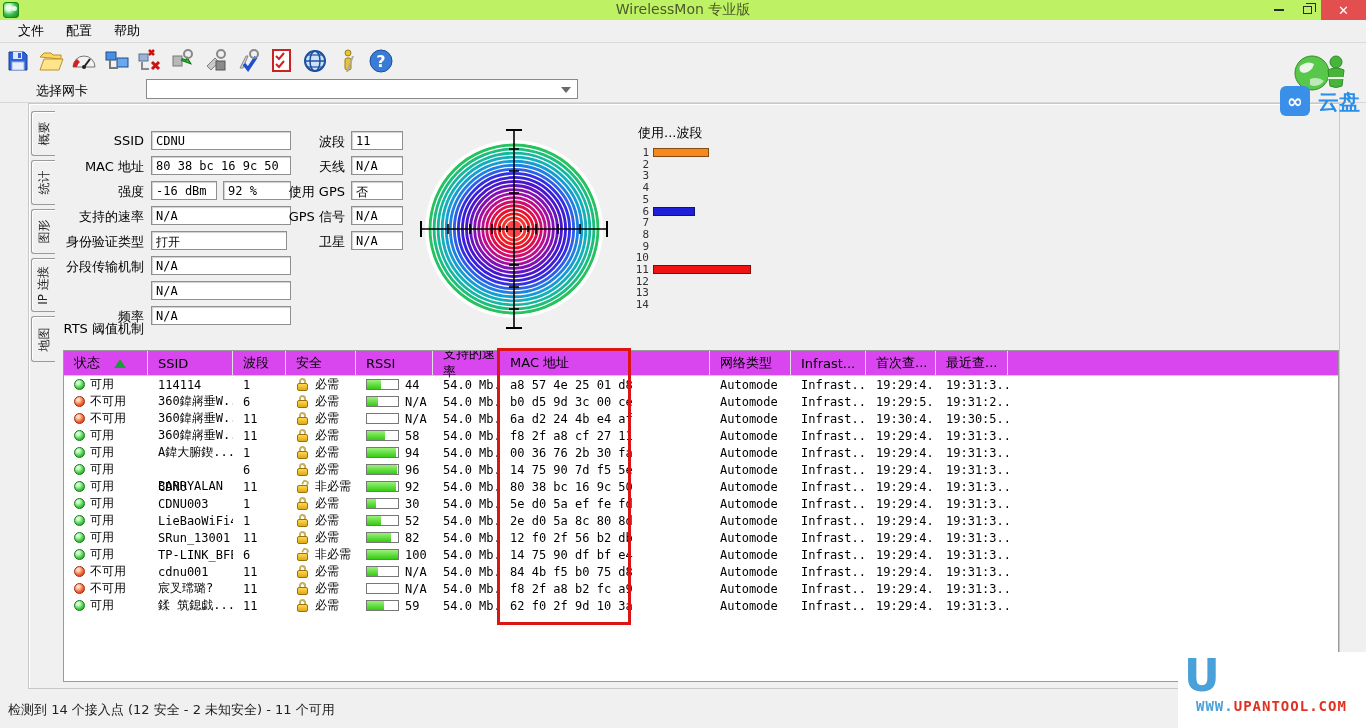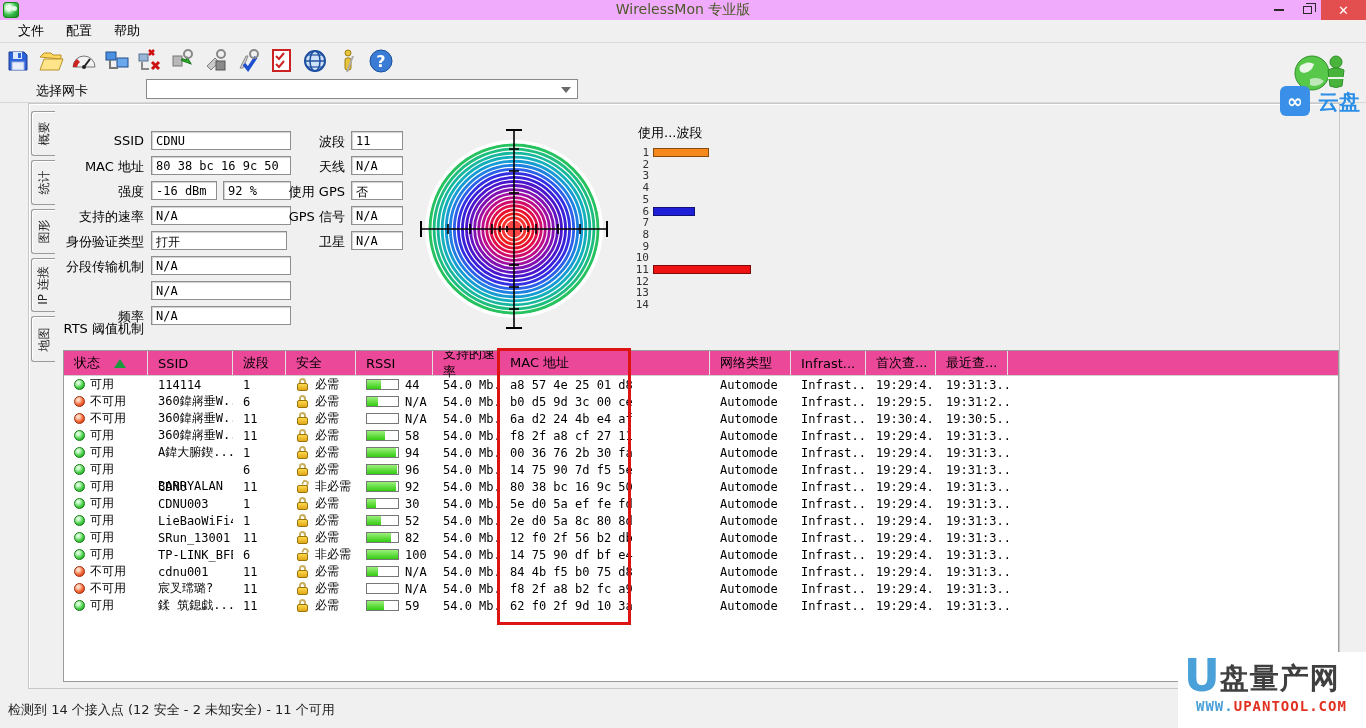--- a/index.html
+++ b/index.html
@@ -1,20 +1,20 @@
 <!DOCTYPE html>
 <html><head>
 <meta charset="utf-8">
 <style>
   * { margin:0; padding:0; box-sizing:border-box; }
   html,body { width:1366px; height:728px; overflow:hidden; }
   body { font-family:"DejaVu Sans","Liberation Sans",sans-serif; background:#f0f0f0; position:relative; font-size:13px; color:#000; }
 
   
-  .titlebar { position:absolute; left:0; top:0; width:1366px; height:20px; background:#f0abfc; display:flex; align-items:center; }
+  .titlebar { position:absolute; left:0; top:0; width:1366px; height:20px; background:#bef264; display:flex; align-items:center; }
   .app-icon { position:absolute; left:3px; top:2px; width:16px; height:16px; border-radius:3px;
               background:radial-gradient(circle at 35% 35%, #eaffea 0 20%, #39c04a 55%, #1d7a2a 100%); border:1px solid #128a12;}
   .app-icon::after{ content:""; position:absolute; left:8px; top:3px; width:5px; height:5px; border-radius:50%; background:#fff; opacity:.8;}
   .title-text { width:100%; text-align:center; color:#4c5a28; font-size:14px; }
   .win-btn { position:absolute; top:0; height:20px; display:flex; align-items:center; justify-content:center; cursor:default; }
   .btn-min { left:1265px; width:28px; } .btn-min i{ display:block; width:10px; height:2px; background:#2a2a2a;}
   .btn-max { left:1293px; width:28px; }
   .btn-max i{ display:block; width:9px; height:8px; border:1.5px solid #2a2a2a; background:transparent; position:relative;}
   .btn-max i::before{ content:""; position:absolute; left:2px; top:-4px; width:9px; height:8px; border:1.5px solid #2a2a2a; border-bottom:none; border-left:none;}
   .btn-close { left:1321px; width:45px; background:#e34f4f; color:#fff; font-size:13px; font-weight:bold; }
@@ -40,21 +40,21 @@
   .f-label { position:absolute; font-size:13px; text-align:right; }
   .f-box { position:absolute; height:19px; background:#fff; border:1px solid #8f8f8f; box-shadow:inset 1px 1px 1px #d0d0d0; font-family:"DejaVu Sans Mono",monospace; font-size:12px; padding:2px 4px; overflow:hidden; white-space:nowrap;}
 
   
   .chart-title { position:absolute; left:609px; top:20px; font-size:13px; }
   .ch-label { position:absolute; font-family:"DejaVu Sans Mono",monospace; font-size:11px; color:#333; width:16px; text-align:right;}
   .ch-bar { position:absolute; height:9px; }
 
   
   .table-panel { position:absolute; left:34px; top:246px; width:1276px; height:332px; background:#fff; border:1px solid #9a9a9a; overflow:hidden;}
-  .thead { display:flex; height:25px; background:#ec4899; border-bottom:1px solid #cfcfcf; }
+  .thead { display:flex; height:25px; background:#d946ef; border-bottom:1px solid #cfcfcf; }
   .th { display:flex; align-items:center; padding-left:10px; font-size:13px; border-right:1px solid #e0e0e0; position:relative; }
   .sort-up { width:0; height:0; border-left:6px solid transparent; border-right:6px solid transparent; border-bottom:9px solid #1c9a3c; margin-left:14px; }
   .trow { display:flex; height:17px; align-items:center; }
   .td { padding-left:10px; font-family:"DejaVu Sans Mono",monospace; font-size:12px; white-space:nowrap; overflow:hidden; display:flex; align-items:center; }
   .ball { width:11px; height:11px; border-radius:50%; margin-right:5px; flex:none;}
   .ball.ok { background:radial-gradient(circle at 35% 30%, #d6ffd6 0 15%, #44cc44 60%, #149114 100%); border:1px solid #0f7a0f;}
   .ball.bad{ background:radial-gradient(circle at 35% 30%, #ffd9c0 0 15%, #f06030 60%, #bb3010 100%); border:1px solid #a02808;}
   .st-label { font-family:"DejaVu Sans","Liberation Sans",sans-serif; font-size:12px; }
   .lock { position:relative; width:13px; height:13px; margin-right:6px; flex:none;}
   .lock .body { position:absolute; left:1px; bottom:0; width:11px; height:8px; background:linear-gradient(#ffd84d,#e0a818); border:1px solid #9a7408; border-radius:2px;}
@@ -740,21 +740,20 @@
 <div class="red-annot"></div>
 
 <div class="statusbar">
   <div class="status-text">检测到 14 个接入点 (12 安全 - 2 未知安全) - 11 个可用</div>
 </div>
 
 <div class="wm-bg"></div>
 <div class="wm">
   <div class="wm-row">
     <span class="wm-u">U</span>
-    <span class="wm-cn">盘量产网</span>
   </div>
   <div class="wm-url">
     <span class="www">WWW.</span><span class="rest">UPANTOOL.COM</span>
   </div>
 </div>
 
 <div class="cloud-widget">
   <svg width="58" height="42" style="position:absolute;left:14px;top:0;">
     <circle cx="22" cy="21" r="17" fill="#57c84a" stroke="#2e8f26"></circle>
     <path d="M10 14 q8 -6 14 -2 q-2 8 -10 9 q-6 -1 -4 -7z" fill="#eaf7e8"></path>

